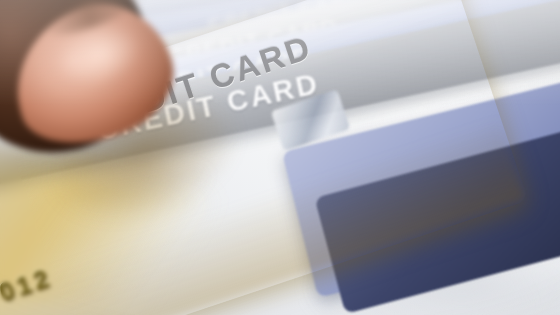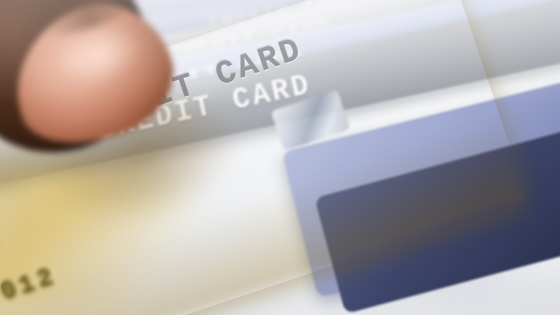--- a/index.html
+++ b/index.html
@@ -3,21 +3,21 @@
 <meta charset="utf-8">
 <title>Credit Cards Macro Photograph</title>
 <style>
   html,body{margin:0;padding:0;background:#111;}
   *{box-sizing:border-box;}
   #stage{
     position:relative;
     width:560px;height:315px;
     overflow:hidden;
     background:#f2f3f5;
-    font-family:Liberation Mono, monospace;
+    font-family:Liberation Sans, sans-serif;
   }
   .layer{position:absolute;}
 
   
   #bg{
     inset:0;
     background:
       radial-gradient(120% 90% at 88% 18%, #fdfdfd 0%, #f6f7f8 38%, #eceef1 70%, #e6e8ec 100%),
       linear-gradient(160deg,#eceae6 0%,#f4f5f6 45%,#fafafa 100%);
   }

